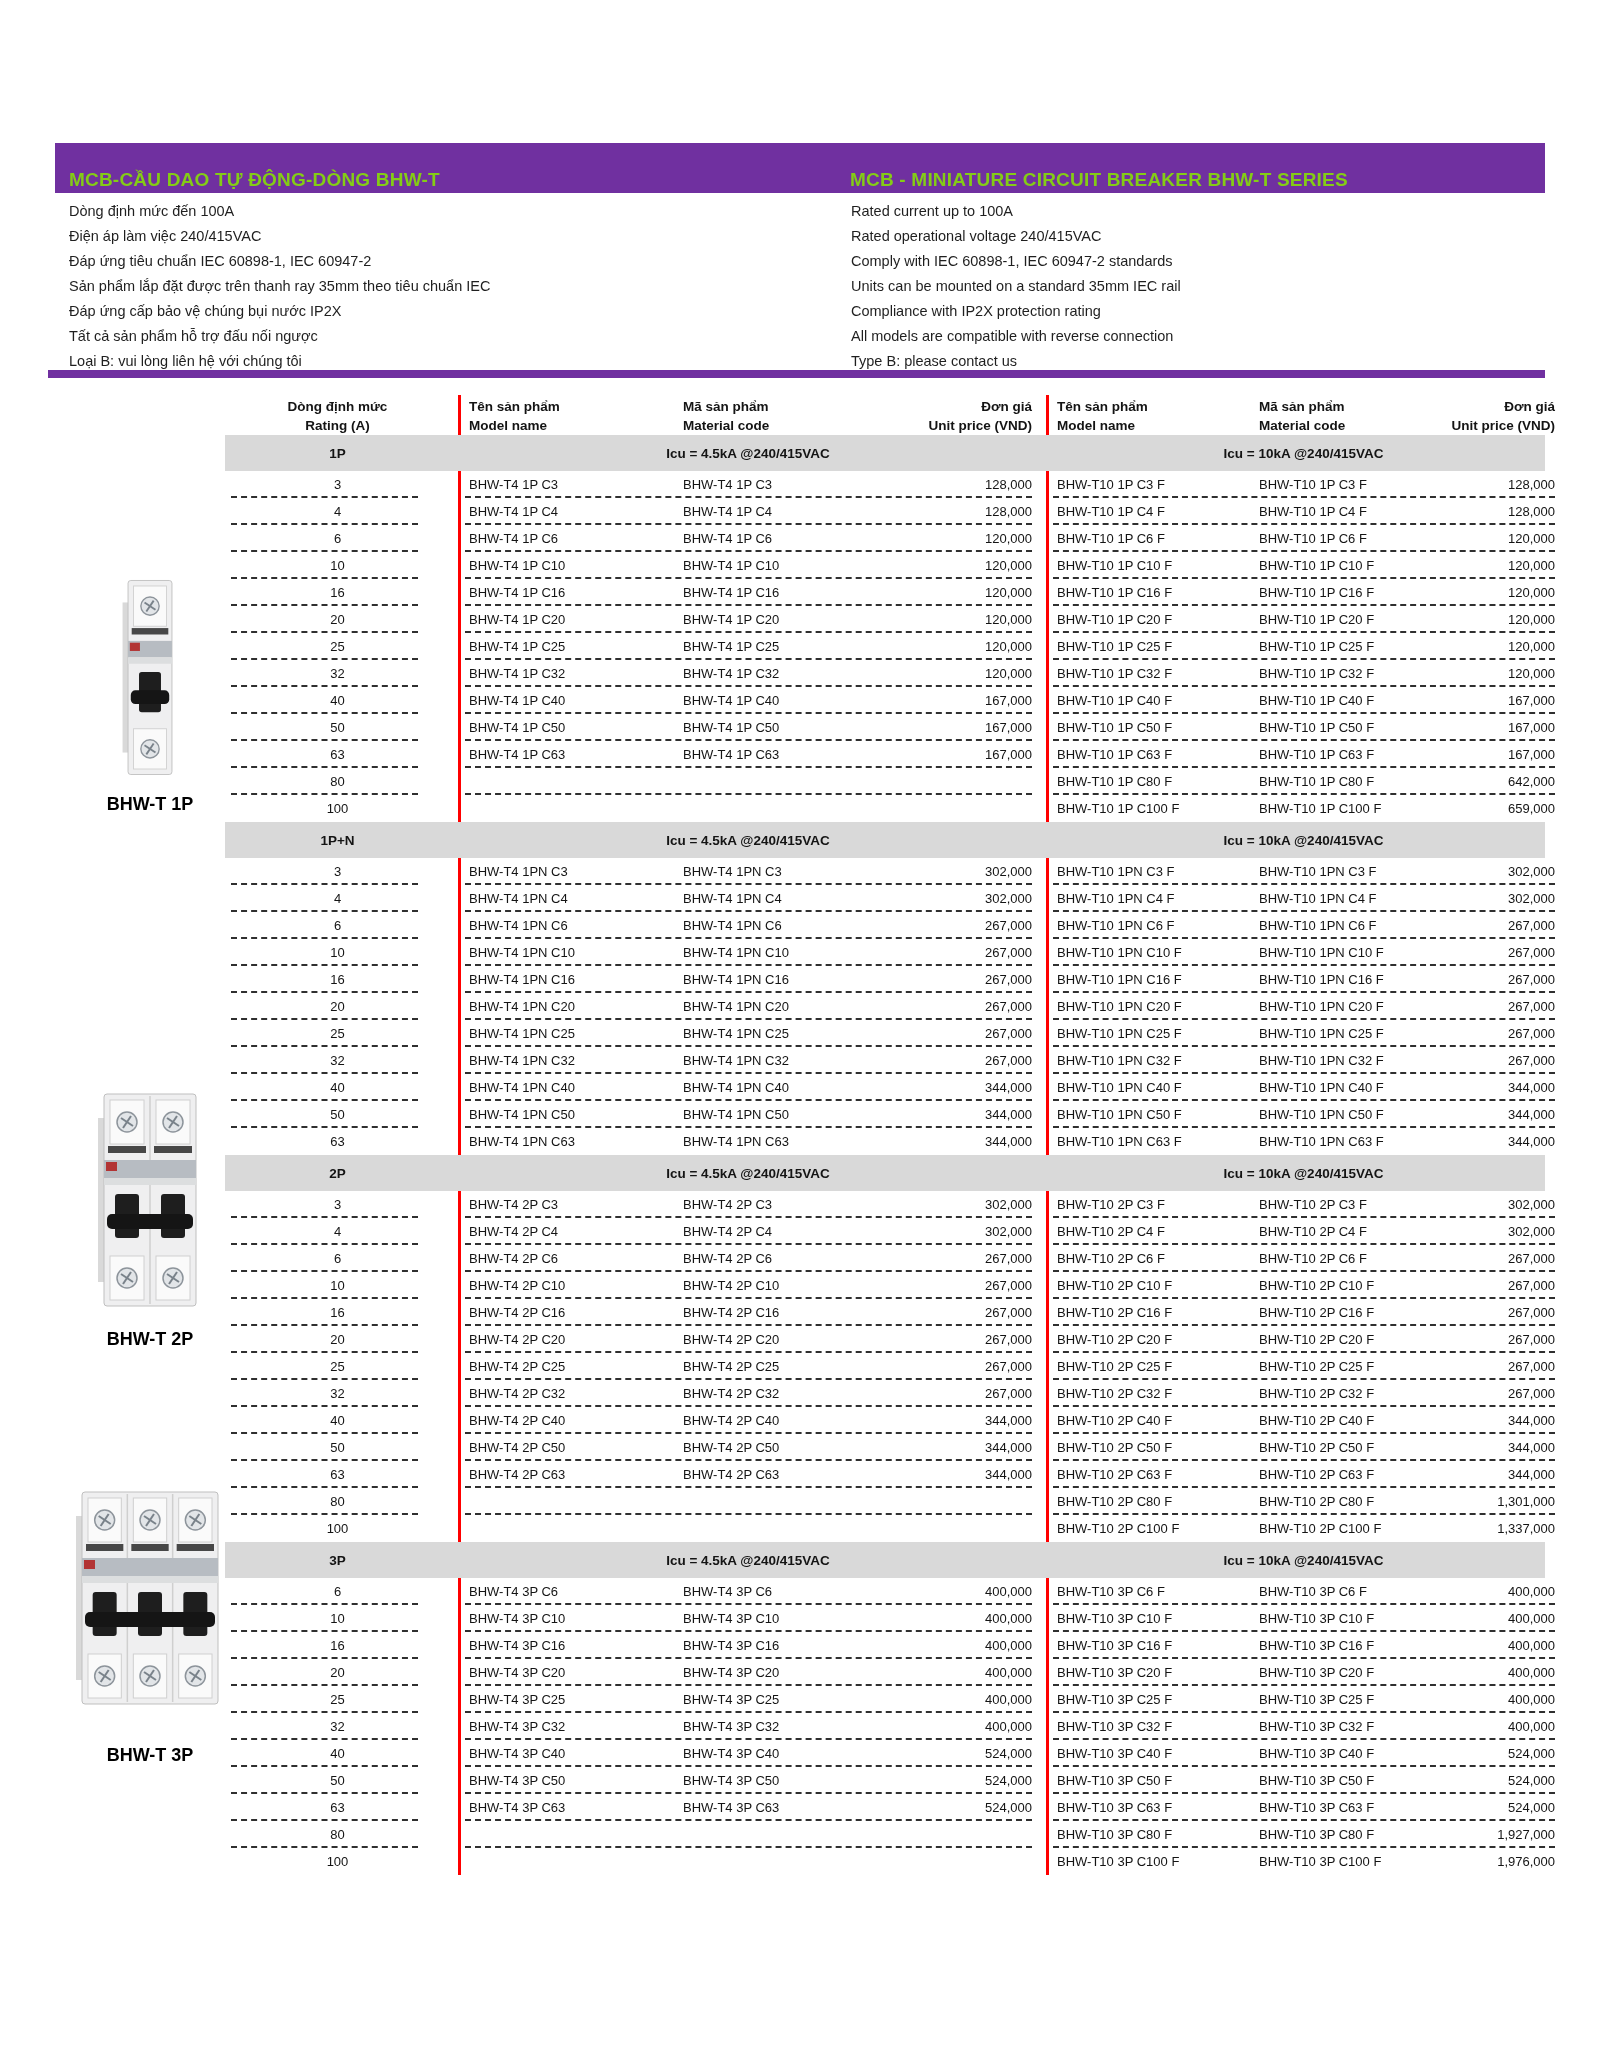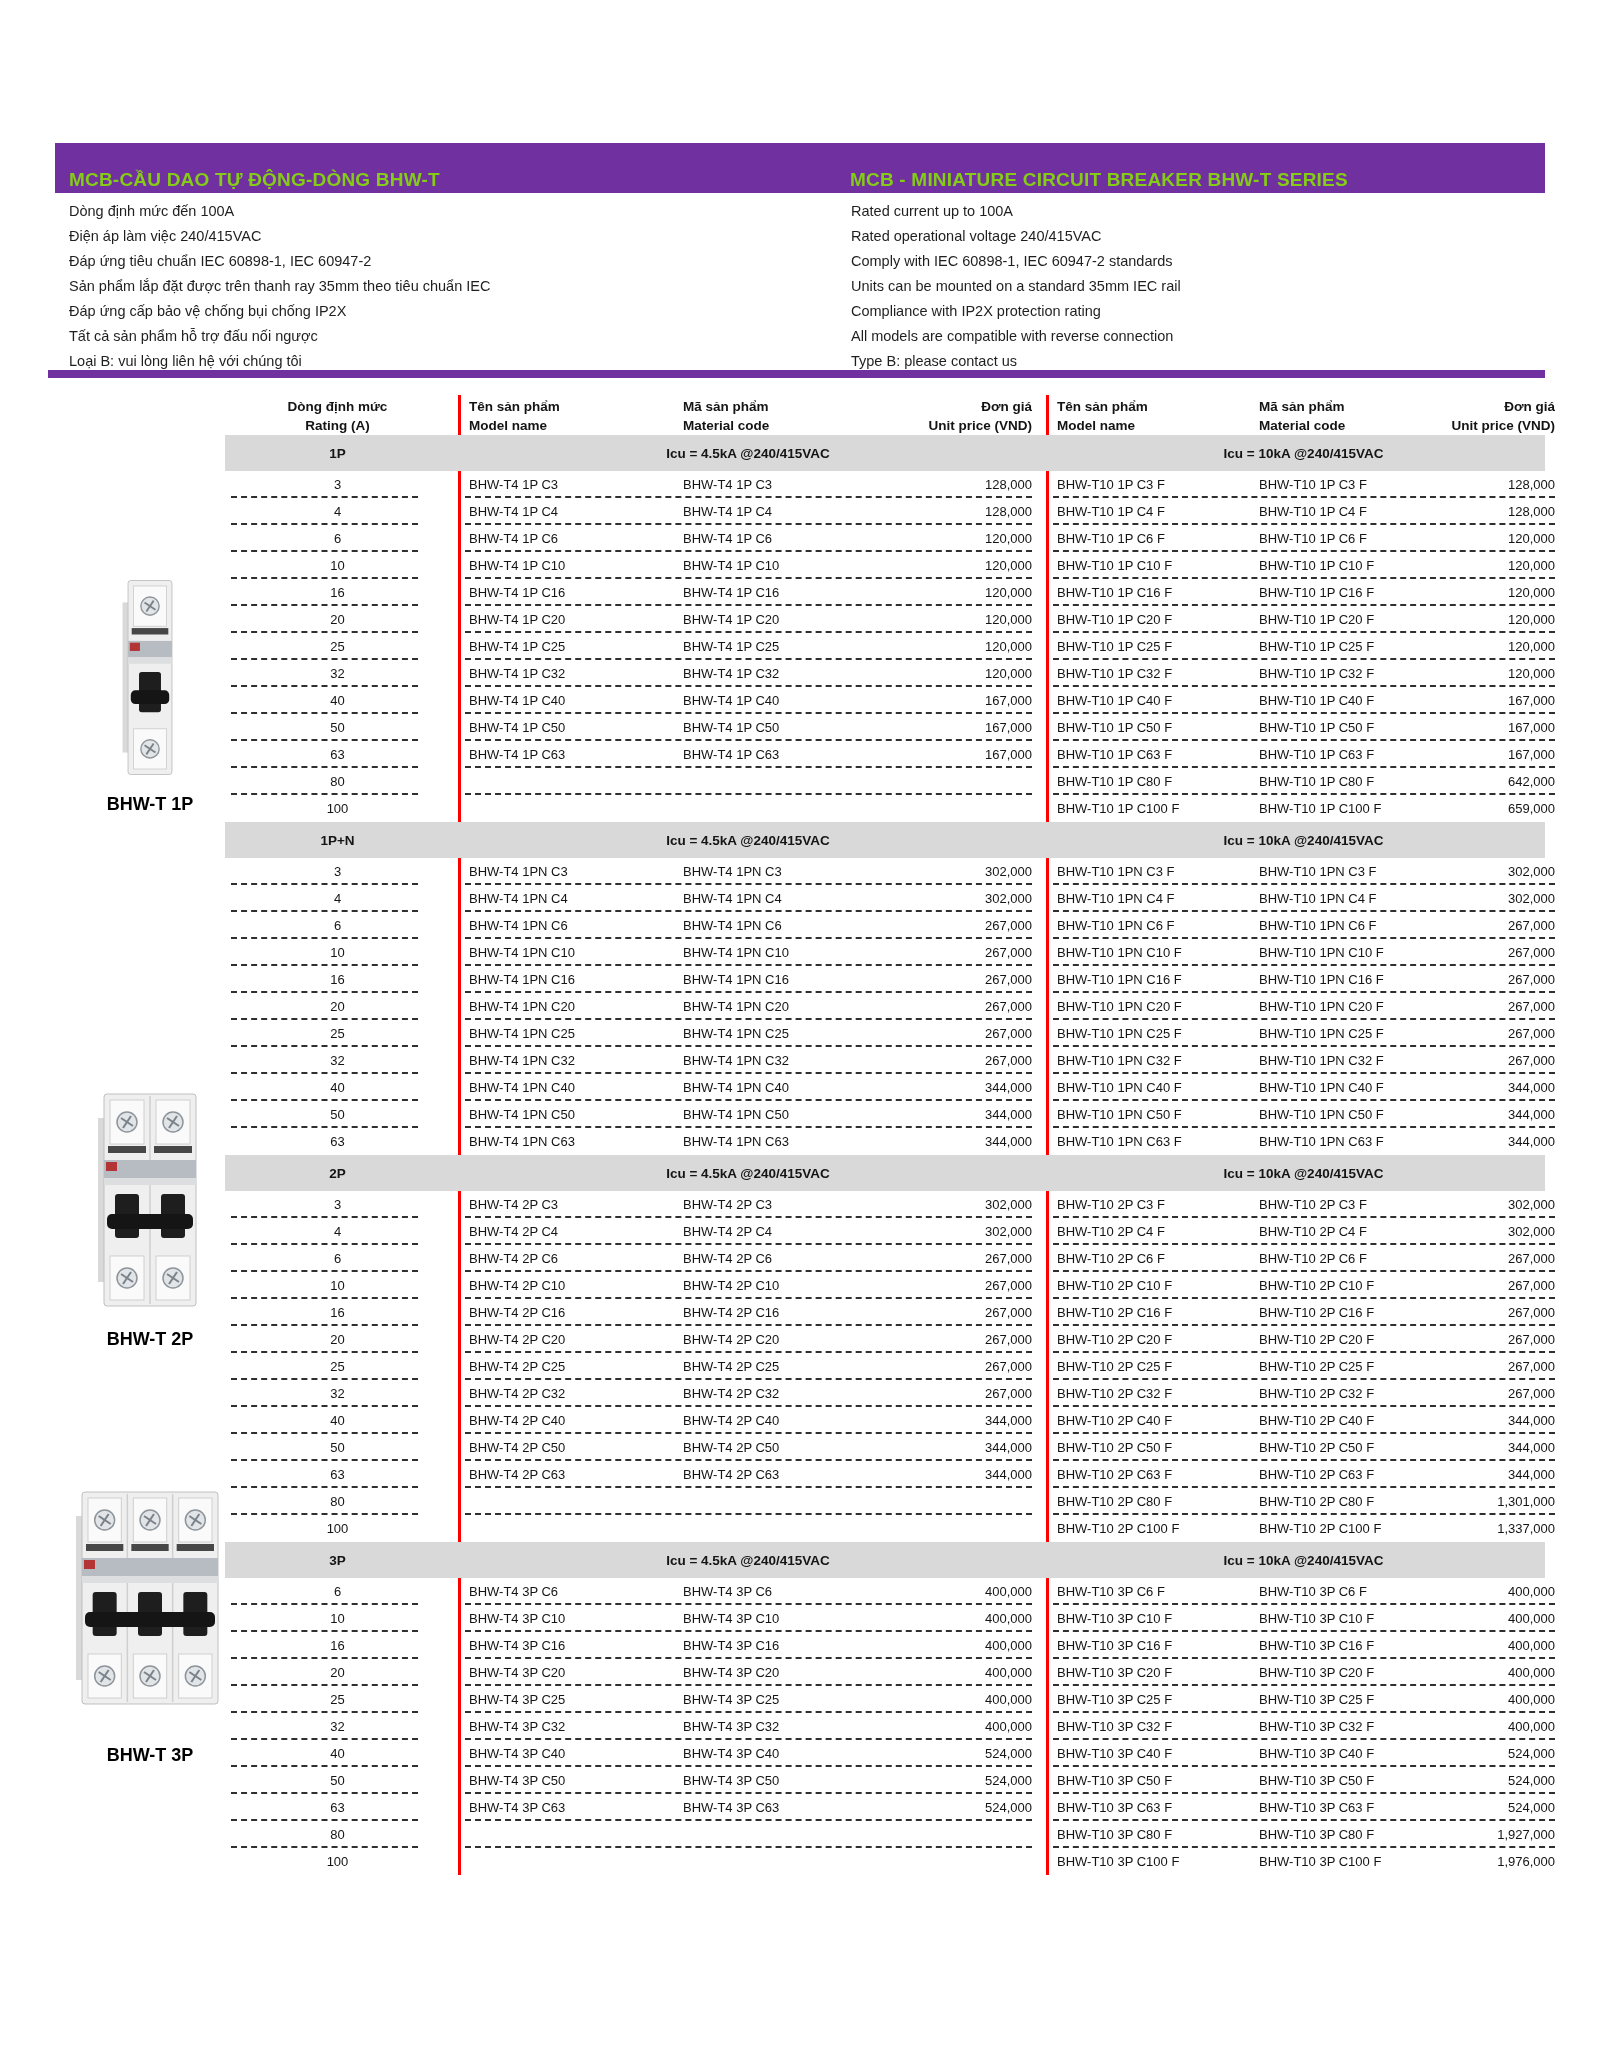--- a/index.html
+++ b/index.html
@@ -67,21 +67,21 @@
 <div class="header-bar">
   <span class="htitle t-vi">MCB-CẦU DAO TỰ ĐỘNG-DÒNG BHW-T</span>
   <span class="htitle t-en">MCB - MINIATURE CIRCUIT BREAKER BHW-T SERIES</span>
 </div>
 
 <div class="features vi">
   <div class="feat">Dòng định mức đến 100A</div>
   <div class="feat">Điện áp làm việc 240/415VAC</div>
   <div class="feat">Đáp ứng tiêu chuẩn IEC 60898-1, IEC 60947-2</div>
   <div class="feat">Sản phẩm lắp đặt được trên thanh ray 35mm theo tiêu chuẩn IEC</div>
-  <div class="feat">Đáp ứng cấp bảo vệ chống bụi chống IP2X</div>
+  <div class="feat">Đáp ứng cấp bảo vệ chúng bụi nước IP2X</div>
   <div class="feat">Tất cả sản phẩm hỗ trợ đấu nối ngược</div>
   <div class="feat">Loại B: vui lòng liên hệ với chúng tôi</div>
 </div>
 <div class="features en">
   <div class="feat">Rated current up to 100A</div>
   <div class="feat">Rated operational voltage 240/415VAC</div>
   <div class="feat">Comply with IEC 60898-1, IEC 60947-2 standards</div>
   <div class="feat">Units can be mounted on a standard 35mm IEC rail</div>
   <div class="feat">Compliance with IP2X protection rating</div>
   <div class="feat">All models are compatible with reverse connection</div>

